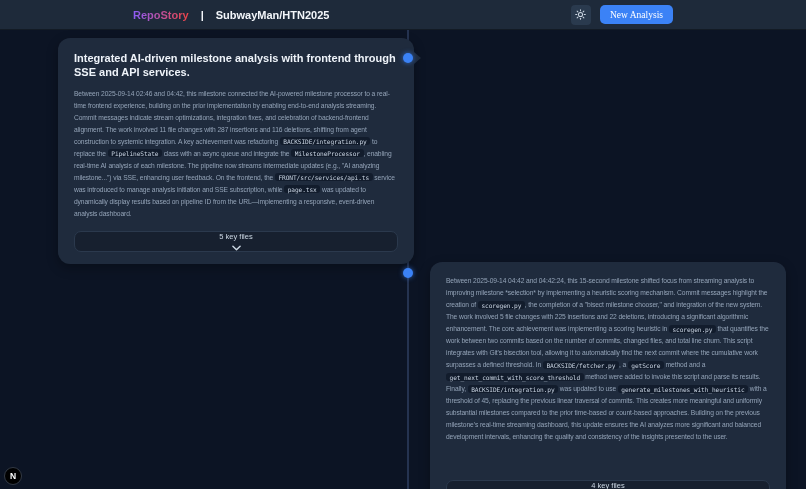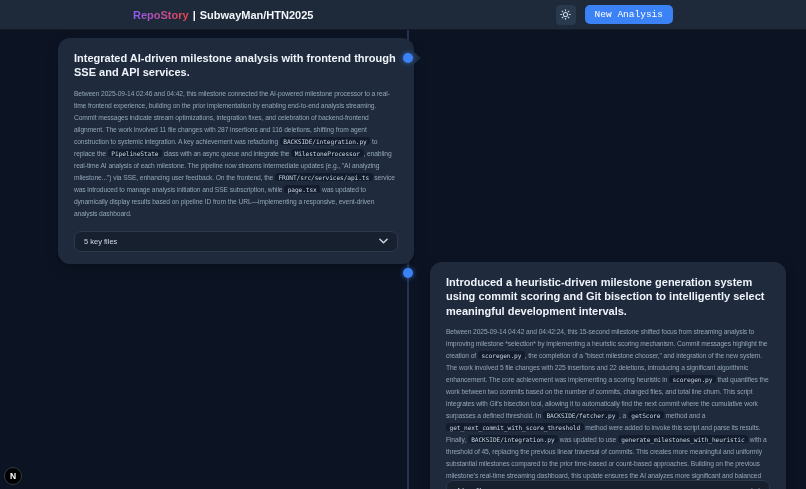--- a/index.html
+++ b/index.html
@@ -16,38 +16,38 @@
   .app-header {
     position: absolute; top: 0; left: 0; right: 0; height: 30px;
     background: #1e2a3a;
     border-bottom: 1px solid rgba(0,0,0,0.35);
     z-index: 5;
   }
   .header-inner {
     width: 540px; height: 100%; margin: 0 auto;
     display: flex; align-items: center; justify-content: space-between;
   }
-  .brand { display: flex; align-items: center; gap: 4px; font-size: 11px; font-weight: 700; }
+  .brand { display: flex; align-items: center; gap: 12px; font-size: 11px; font-weight: 700; }
   .logo {
     background: linear-gradient(90deg, #8b5cf6 0%, #ef4444 100%);
     -webkit-background-clip: text; background-clip: text;
     -webkit-text-fill-color: transparent; color: transparent;
   }
   .sep, .repo { color: #f3f6fa; }
   .header-actions { display: flex; align-items: center; gap: 9px; }
   .theme-btn {
     width: 20px; height: 20px; border: none; border-radius: 4px;
     background: #2a3a4e; display: flex; align-items: center; justify-content: center;
     cursor: pointer;
   }
   .theme-btn svg { display: block; }
   .new-analysis {
     height: 19px; padding: 0 10px; border: none; border-radius: 5px;
     background: #3b82f6; color: #ffffff; font-size: 9.5px;
-    font-family: Liberation Mono, monospace; cursor: pointer;
+    font-family: Liberation Serif, serif; cursor: pointer;
   }
 
   
   .timeline-line {
     position: absolute; left: 407px; top: 30px; bottom: 0;
     width: 1.5px; background: #253350;
   }
   .timeline-dot {
     position: absolute; width: 10px; height: 10px; border-radius: 50%;
     background: #3b82f6; box-shadow: 0 0 5px rgba(59,130,246,0.7);
@@ -83,21 +83,21 @@
   .chip {
     font-family: "DejaVu Sans Mono", monospace;
     font-size: 6.2px; background: #121c2c; color: #c7d2e0;
     padding: 0.5px 3.5px; border-radius: 3px; white-space: nowrap;
   }
 
   .key-files {
     margin-top: 11px; height: 21px;
     display: flex; align-items: center; justify-content: space-between;
     background: #17202f; border: 1px solid #2b394d; border-radius: 7px;
-    padding: 0 9px; font-size: 7.5px; color: #ccd7e3; cursor: pointer;
+    padding: 0 9px; font-size: 7.5px; color: #ccd7e3; cursor: pointer; flex-direction: column;
   }
   .card-right .key-files {
     position: absolute; left: 16px; right: 16px; top: 202px; margin-top: 16px;
   }
   .chev { flex: 0 0 auto; }
 
   
   .dev-badge {
     position: absolute; left: 4px; top: 467px;
     width: 18px; height: 18px; border-radius: 50%;
@@ -147,21 +147,20 @@
   <div class="key-files">
     <span>5 key files</span>
     <svg class="chev" width="9" height="6" viewBox="0 0 10 6" fill="none" stroke="#ccd7e3" stroke-width="1.6" stroke-linecap="round" stroke-linejoin="round">
       <path d="M1 1l4 4 4-4"></path>
     </svg>
   </div>
 </section>
 
 <section class="card card-right">
 
-  <h2 class="card-title">Introduced a heuristic-driven milestone generation system using commit scoring and Git bisection to intelligently select meaningful development intervals.</h2>
   <p class="card-body"><span>Between 2025-09-14 04:42 and 04:42:24, this 15-second milestone shifted focus from streaming analysis to improving milestone *selection* by implementing a heuristic scoring mechanism. Commit messages highlight the creation of </span><code class="chip">scoregen.py</code><span>, the completion of a "bisect milestone chooser," and integration of the new system. The work involved 5 file changes with 225 insertions and 22 deletions, introducing a significant algorithmic enhancement. The core achievement was implementing a scoring heuristic in </span><code class="chip">scoregen.py</code><span> that quantifies the work between two commits based on the number of commits, changed files, and total line churn. This script integrates with Git's bisection tool, allowing it to automatically find the next commit where the cumulative work surpasses a defined threshold. In </span><code class="chip">BACKSIDE/fetcher.py</code><span>, a </span><code class="chip">getScore</code><span> method and a </span><code class="chip">get_next_commit_with_score_threshold</code><span> method were added to invoke this script and parse its results. Finally, </span><code class="chip">BACKSIDE/integration.py</code><span> was updated to use </span><code class="chip">generate_milestones_with_heuristic</code><span> with a threshold of 45, replacing the previous linear traversal of commits. This creates more meaningful and uniformly substantial milestones compared to the prior time-based or count-based approaches. Building on the previous milestone's real-time streaming dashboard, this update ensures the AI analyzes more significant and balanced development intervals, enhancing the quality and consistency of the insights presented to the user.</span></p>
   <div class="key-files">
     <span>4 key files</span>
     <svg class="chev" width="9" height="6" viewBox="0 0 10 6" fill="none" stroke="#ccd7e3" stroke-width="1.6" stroke-linecap="round" stroke-linejoin="round">
       <path d="M1 1l4 4 4-4"></path>
     </svg>
   </div>
 </section>
 
 <div class="dev-badge">

